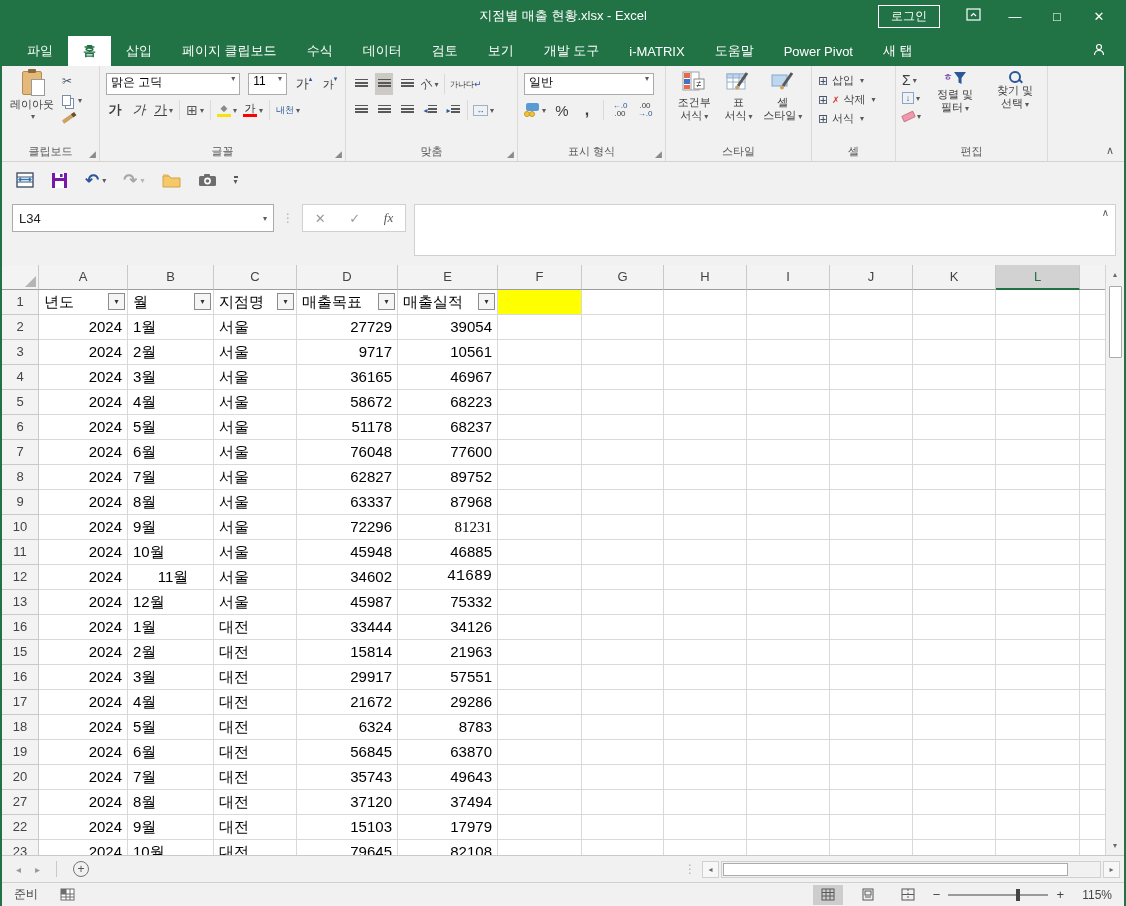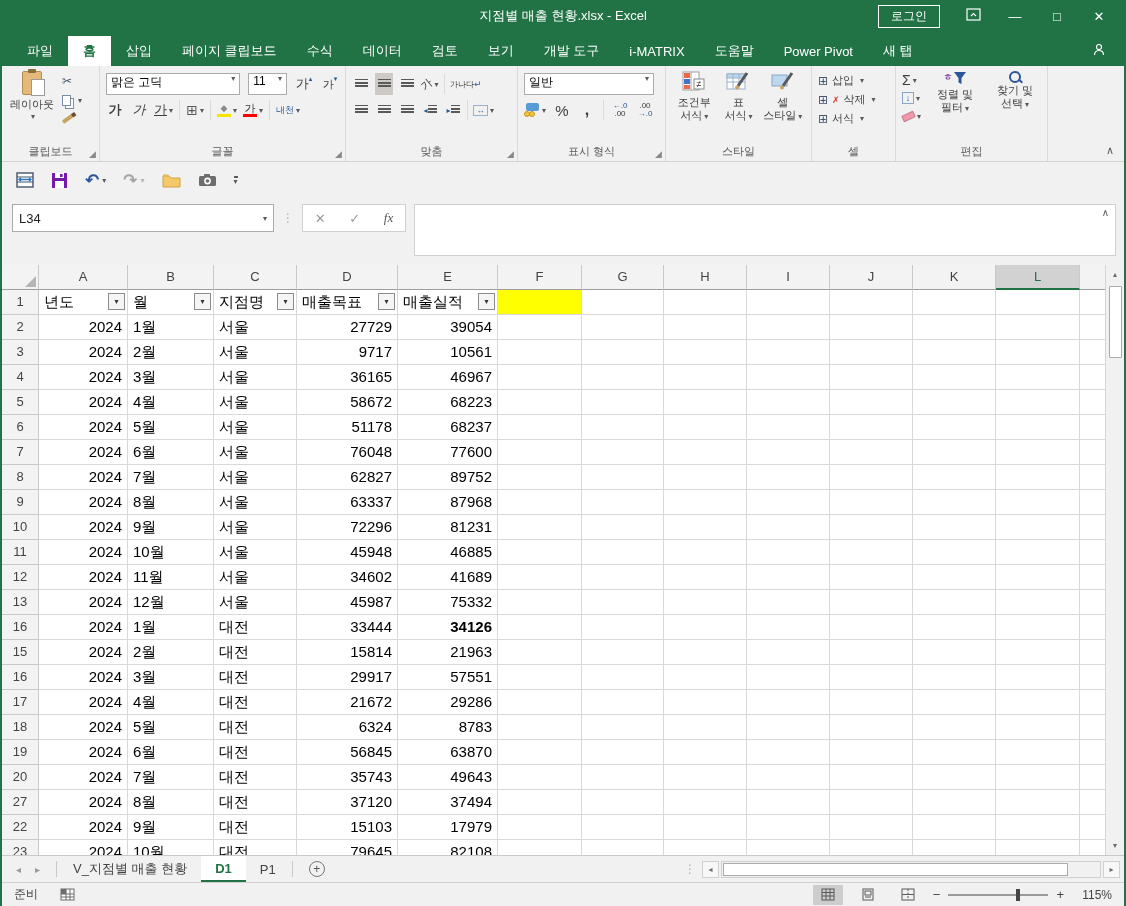--- a/index.html
+++ b/index.html
@@ -690,21 +690,21 @@
           <div class="g-c " style="width: 83px;"></div>
           <div class="g-c " style="width: 84px;"></div>
           <div class="g-c fillc"></div>
         </div>
         <div class="g-r">
           <div class="g-rh">10</div>
           <div class="g-c num" style="width: 89px;">2024</div>
           <div class="g-c txt" style="width: 86px;">9월</div>
           <div class="g-c txt" style="width: 83px;">서울</div>
           <div class="g-c num" style="width: 101px;">72296</div>
-          <div class="g-c num" style="width: 100px;">81231</div>
+          <div class="g-c num" style="width: 100px; font-family: Liberation Serif, serif;">81231</div>
           <div class="g-c " style="width: 84px;"></div>
           <div class="g-c " style="width: 82px;"></div>
           <div class="g-c " style="width: 83px;"></div>
           <div class="g-c " style="width: 83px;"></div>
           <div class="g-c " style="width: 83px;"></div>
           <div class="g-c " style="width: 83px;"></div>
           <div class="g-c " style="width: 84px;"></div>
           <div class="g-c fillc"></div>
         </div>
         <div class="g-r">
@@ -719,24 +719,24 @@
           <div class="g-c " style="width: 83px;"></div>
           <div class="g-c " style="width: 83px;"></div>
           <div class="g-c " style="width: 83px;"></div>
           <div class="g-c " style="width: 83px;"></div>
           <div class="g-c " style="width: 84px;"></div>
           <div class="g-c fillc"></div>
         </div>
         <div class="g-r">
           <div class="g-rh">12</div>
           <div class="g-c num" style="width: 89px;">2024</div>
-          <div class="g-c txt" style="width: 86px;">11월</div>
+          <div class="g-c txt" style="width: 86px; text-align: center;">11월</div>
           <div class="g-c txt" style="width: 83px;">서울</div>
           <div class="g-c num" style="width: 101px;">34602</div>
-          <div class="g-c num" style="width: 100px;">41689</div>
+          <div class="g-c num" style="width: 100px; font-family: Liberation Mono, monospace;">41689</div>
           <div class="g-c " style="width: 84px;"></div>
           <div class="g-c " style="width: 82px;"></div>
           <div class="g-c " style="width: 83px;"></div>
           <div class="g-c " style="width: 83px;"></div>
           <div class="g-c " style="width: 83px;"></div>
           <div class="g-c " style="width: 83px;"></div>
           <div class="g-c " style="width: 84px;"></div>
           <div class="g-c fillc"></div>
         </div>
         <div class="g-r">
@@ -754,21 +754,21 @@
           <div class="g-c " style="width: 83px;"></div>
           <div class="g-c " style="width: 84px;"></div>
           <div class="g-c fillc"></div>
         </div>
         <div class="g-r">
           <div class="g-rh">16</div>
           <div class="g-c num" style="width: 89px;">2024</div>
           <div class="g-c txt" style="width: 86px;">1월</div>
           <div class="g-c txt" style="width: 83px;">대전</div>
           <div class="g-c num" style="width: 101px;">33444</div>
-          <div class="g-c num" style="width: 100px; font-weight: bold;">34126</div>
+          <div class="g-c num" style="width: 100px;">34126</div>
           <div class="g-c " style="width: 84px;"></div>
           <div class="g-c " style="width: 82px;"></div>
           <div class="g-c " style="width: 83px;"></div>
           <div class="g-c " style="width: 83px;"></div>
           <div class="g-c " style="width: 83px;"></div>
           <div class="g-c " style="width: 83px;"></div>
           <div class="g-c " style="width: 84px;"></div>
           <div class="g-c fillc"></div>
         </div>
         <div class="g-r">
@@ -922,26 +922,20 @@
       <div class="vs-btn" style="margin-top:auto">▾</div>
     </div>
   </div>
 
   <div class="sheetbar">
     <div class="snav">
       <span>◂</span>
       <span>▸</span>
     </div>
     <div class="ssep"></div>
-    <div class="stab-list">
-        <div class="stab">V_지점별 매출 현황</div>
-        <div class="stab active">D1</div>
-        <div class="stab">P1</div>
-        <div class="ssep"></div>
-      </div>
     <div class="addsheet">
         <span class="circ">+</span>
       </div>
     <div class="hdots">⋮</div>
     <div class="hscroll">
       <span class="hs-btn">◂</span>
       <span class="hs-track">
           <span class="hs-thumb"></span>
         </span>
       <span class="hs-btn">▸</span>

